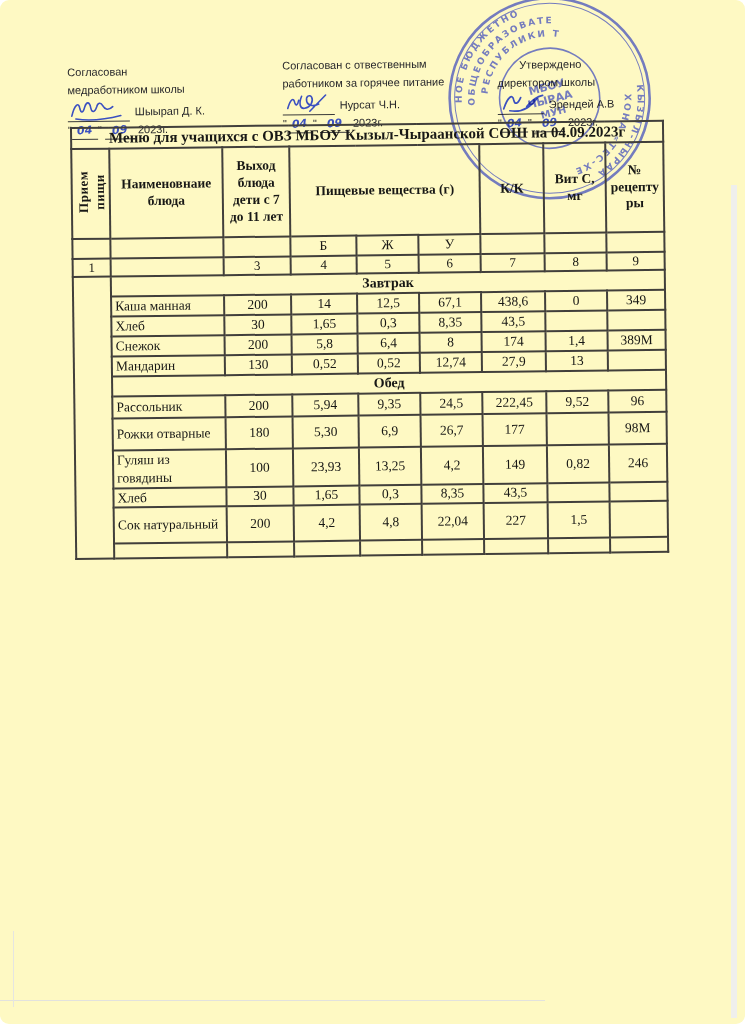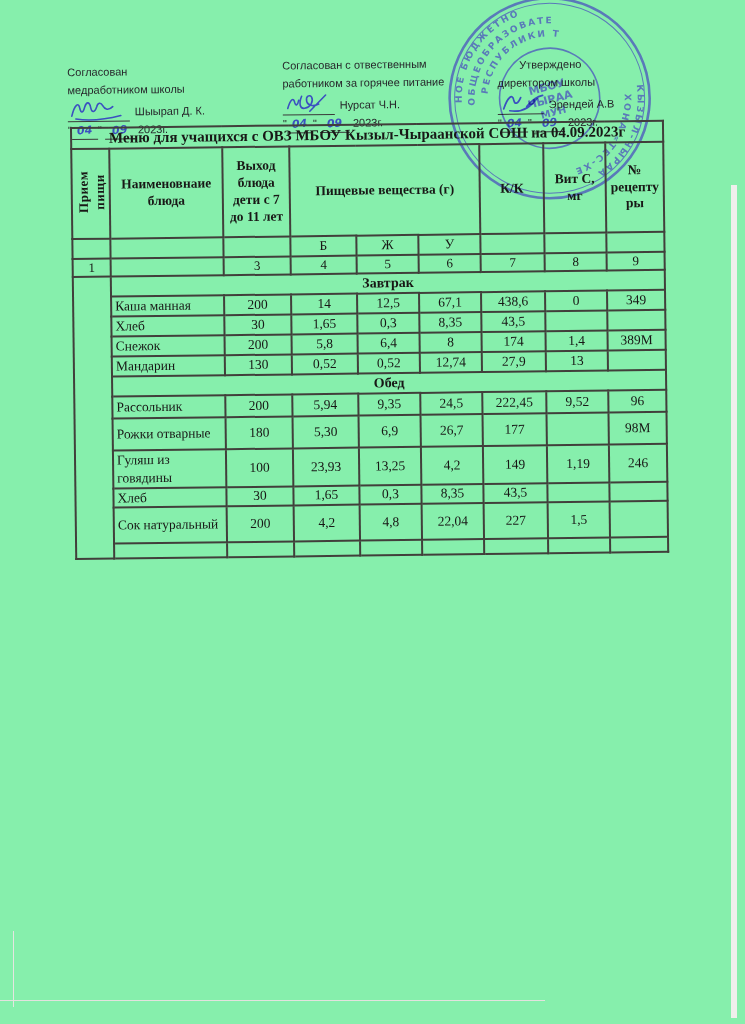--- a/index.html
+++ b/index.html
@@ -2,21 +2,21 @@
 <html><head>
 <meta charset="utf-8">
 <style>
   html,body{margin:0;padding:0;}
   body{
     width:745px;height:1024px;position:relative;overflow:hidden;
     background:#ffffff;
     font-family:"Liberation Sans",sans-serif;
     color:#1d1d1b;
   }
-  .sheet{position:absolute;inset:0;background:#86efac;}
+  .sheet{position:absolute;inset:0;background:#fef9c3;border-radius:9px;}
   
   .scan-edge-right{position:absolute;top:185px;bottom:6px;left:731px;width:6px;background:#efefec;}
   .scan-edge-bottom{position:absolute;left:0px;top:1000px;width:545px;height:1px;background:#e2e2de;}
   .scan-edge-left{position:absolute;left:13px;top:931px;width:1px;height:76px;background:#e5e5e1;}
 
   .content{position:absolute;left:0;top:0;width:745px;transform:rotate(-0.7deg);transform-origin:80px 130px;}
 
   
   .approval{position:absolute;font-size:11px;line-height:1.62;color:#26262a;}
   .ap-left{left:68px;top:64px;width:205px;}
@@ -257,21 +257,21 @@
           <td class="val"></td>
           <td class="val">98М</td>
         </tr>
         <tr class="h38">
           <td class="dish">Гуляш из говядины</td>
           <td class="val">100</td>
           <td class="val">23,93</td>
           <td class="val">13,25</td>
           <td class="val">4,2</td>
           <td class="val">149</td>
-          <td class="val">1,19</td>
+          <td class="val">0,82</td>
           <td class="val">246</td>
         </tr>
         <tr class="h19">
           <td class="dish">Хлеб</td>
           <td class="val">30</td>
           <td class="val">1,65</td>
           <td class="val">0,3</td>
           <td class="val">8,35</td>
           <td class="val">43,5</td>
           <td class="val"></td>

